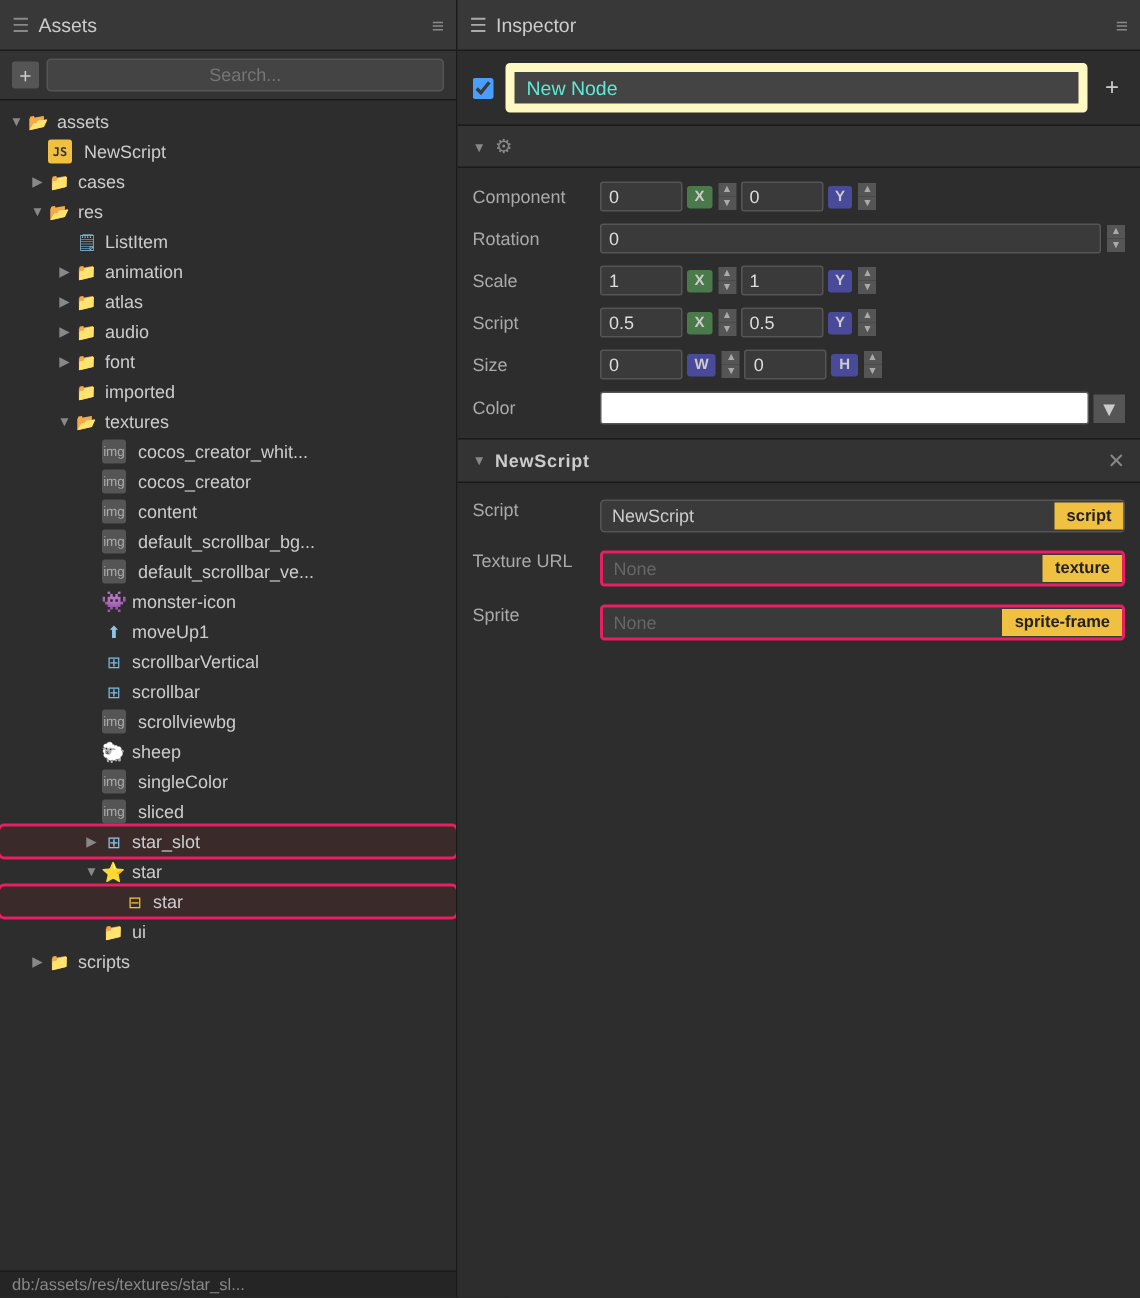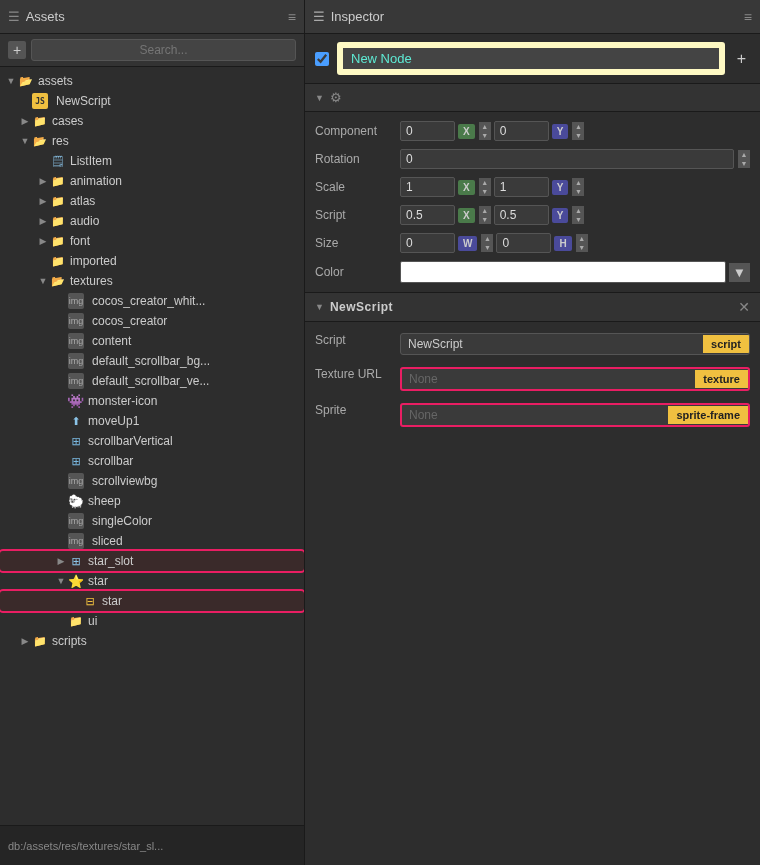--- a/index.html
+++ b/index.html
@@ -144,21 +144,21 @@
     
     .icon-folder { color: #5b9bd5; }
 
     
     .status-bar {
       background: #252525;
       padding: 4px 8px;
       font-size: 11px;
       color: #888;
       border-top: 1px solid #1a1a1a;
-      height: 40px;
+      height: 18px;
       display: flex;
       align-items: center;
     }
 
     
     .inspector-panel {
       flex: 1;
       background: #2d2d2d;
       display: flex;
       flex-direction: column;

